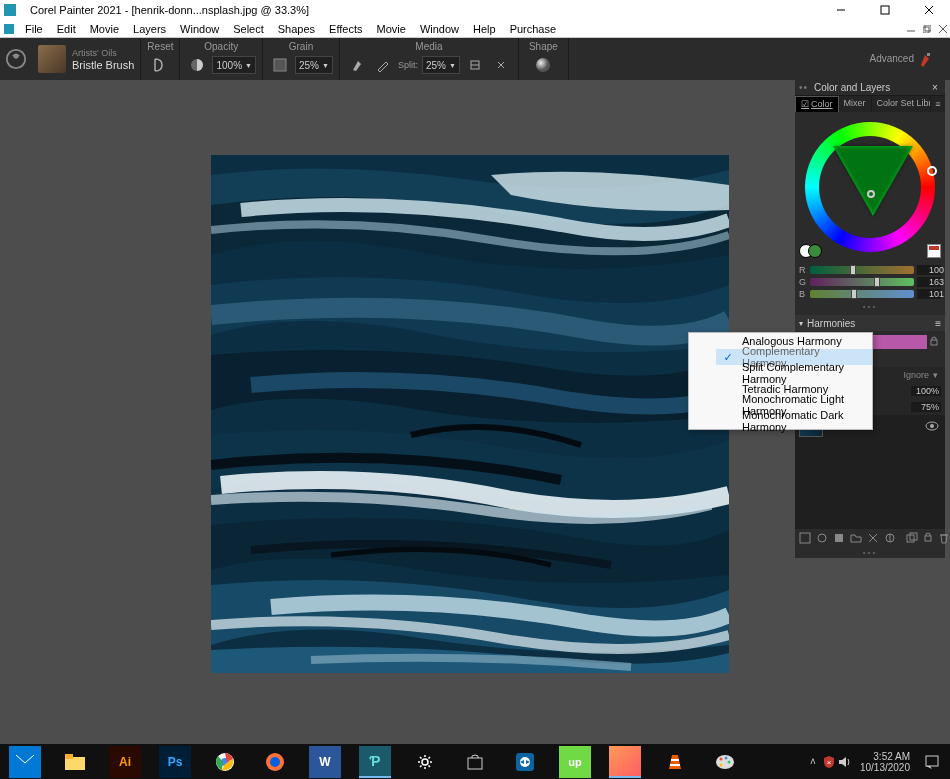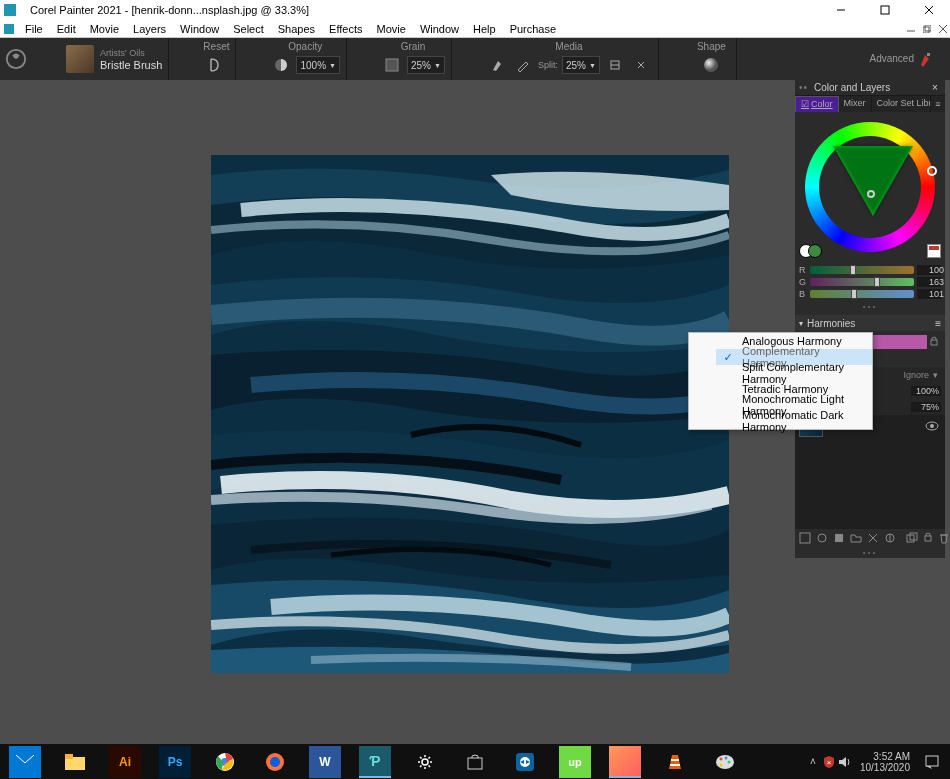--- a/index.html
+++ b/index.html
@@ -13,21 +13,21 @@
 .titlebar .win-ctrl svg { width: 10px; height: 10px; }
 
 
 .menubar { height: 18px; background: #fff; display: flex; align-items: center; padding-left: 2px; font-size: 11px; border-bottom: 1px solid #c8c8c8; }
 .menubar .mb-icon { width: 14px; height: 14px; display:flex; align-items:center; justify-content:center; margin-right:2px;}
 .menubar .menu-item { padding: 0 7px; color: #000; }
 .menubar .spacer { flex: 1; }
 .menubar .doc-ctrl { width: 14px; height: 12px; display: flex; align-items: center; justify-content: center; margin-left: 2px; }
 
 
-.propbar { height: 42px; background: #2b2b2b; display: flex; align-items: stretch; color: #a8a8a8; font-size: 10px; gap: 28px; }
+.propbar { height: 42px; background: #2b2b2b; display: flex; align-items: stretch; color: #a8a8a8; font-size: 10px; }
 .propbar .app-btn { width: 32px; display:flex; align-items:center; justify-content:center; }
 .propbar .brush-sel { display:flex; align-items:center; padding:0 6px; border-right:1px solid #1a1a1a;}
 .propbar .brush-thumb { width:28px; height:28px; background: linear-gradient(135deg,#8a6d4a,#4a3728); border-radius:2px; margin-right:6px;}
 .propbar .brush-info { display:flex; flex-direction:column; line-height:12px;}
 .propbar .brush-cat { font-size:9px; color:#888;}
 .propbar .brush-name { font-size:11px; color:#ddd;}
 .propbar .pgroup { display:flex; flex-direction:column; align-items:center; justify-content:space-between; border-right:1px solid #1a1a1a; padding:3px 6px 4px;}
 .propbar .pgroup-label { font-size:10px; color:#999; }
 .propbar .pgroup-row { display:flex; align-items:center; gap:4px; height:22px;}
 .propbar .icon-btn { width:22px; height:22px; display:flex; align-items:center; justify-content:center; color:#aaa; border-radius:2px;}
@@ -42,21 +42,21 @@
 .canvas { position:absolute; left:211px; top:75px; width:518px; height:518px; background:#0a2838; overflow:hidden;}
 
 
 .sidepanel { position:absolute; top:0; right:5px; width:150px; background:#2b2b2b; }
 .panel-titlebar { height:16px; background:#2b2b2b; display:flex; align-items:center; font-size:10px; color:#ccc; padding:0 4px; border-bottom:1px solid #1a1a1a;}
 .panel-titlebar .dots{ letter-spacing:1px; margin-right:6px; color:#777;}
 .panel-titlebar .ptitle { flex:1;}
 .panel-titlebar .pmenu { width:12px; text-align:center;}
 .tabrow { height:16px; display:flex; background:#242424; font-size:9px; color:#aaa;}
 .tabrow .tab { padding:2px 5px; border-right:1px solid #1a1a1a;}
-.tabrow .tab.active { background:#4c1d95; border:1px solid #555; border-bottom:none;text-decoration:underline;}
+.tabrow .tab.active { background:#000000; border:1px solid #555; border-bottom:none;text-decoration:underline;}
 .tabrow .tmenu { margin-left:auto; width:14px; display:flex; align-items:center; justify-content:center;}
 
 .colorwheel-area { height:150px; position:relative; background:#2b2b2b; display:flex; align-items:center; justify-content:center;}
 .wheel { width:130px; height:130px; border-radius:50%; background: conic-gradient(from 90deg, red, magenta, blue, cyan, lime, yellow, red); position:relative;}
 .wheel-inner { position:absolute; top:14px; left:14px; width:102px; height:102px; border-radius:50%; background:#2b2b2b;}
 .tri { position:absolute; top:24px; left:28px; width:0; height:0; border-left:40px solid transparent; border-right:40px solid transparent; border-top:70px solid #00c020; transform: rotate(0deg); }
 .tri2 { position:absolute; top:24px; left:28px; width:0; height:0; border-left:40px solid transparent; border-right:40px solid transparent; border-top:70px solid rgba(0,0,0,0.4); filter:blur(2px); transform: rotate(0deg);}
 .wheel-handle { position:absolute; width:10px; height:10px; border:2px solid #fff; border-radius:50%; top:44px; right:-2px;}
 .tri-handle { position:absolute; width:8px; height:8px; border:2px solid #ccc; border-radius:50%; top:68px; left:62px;}
 .swatch-corner { position:absolute; left:4px; bottom:4px; display:flex;}

